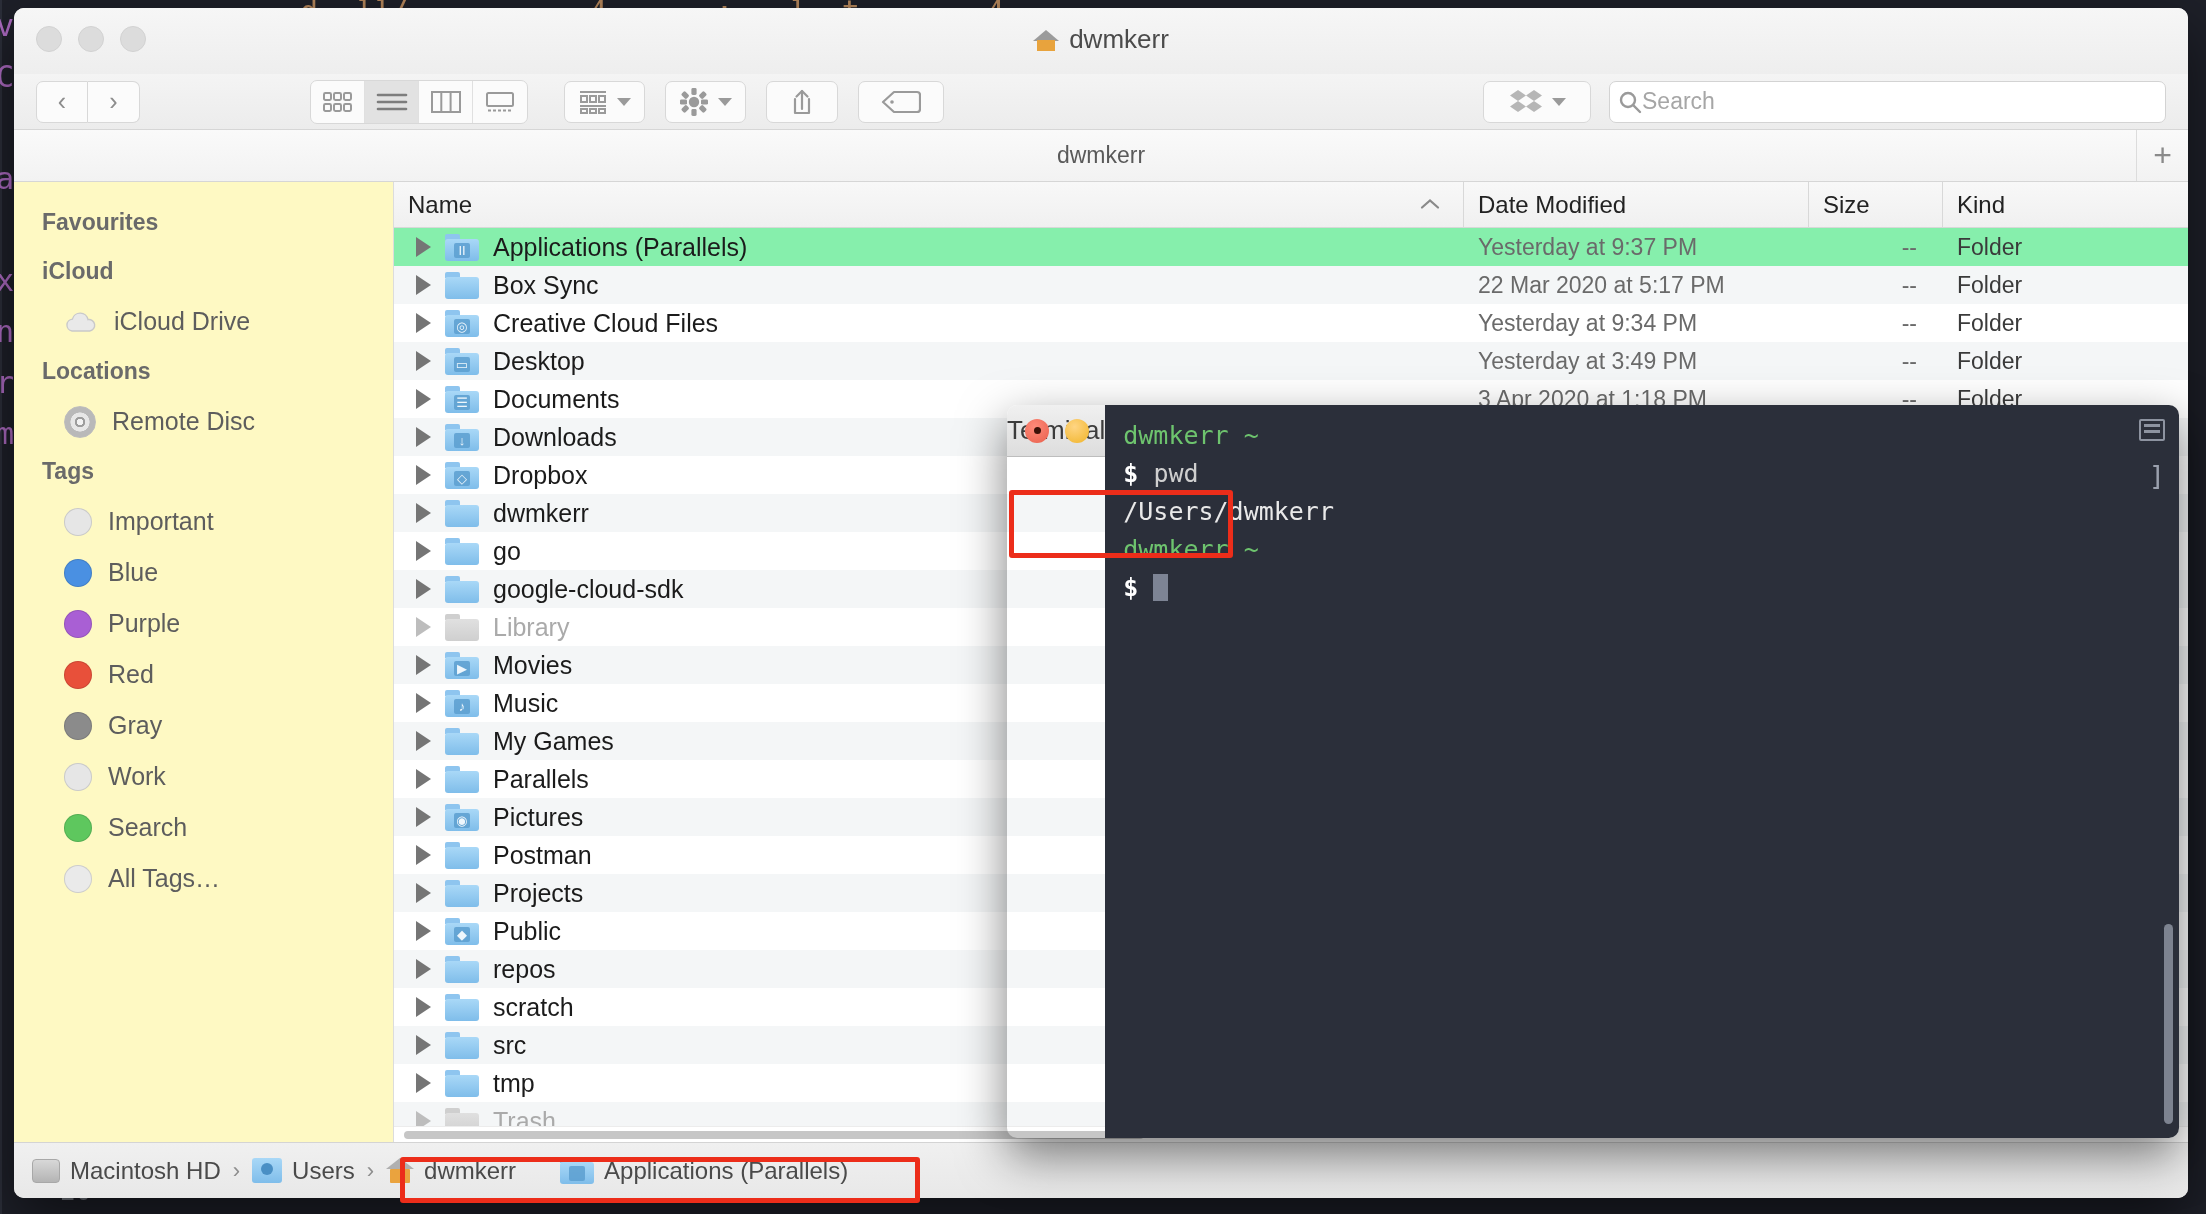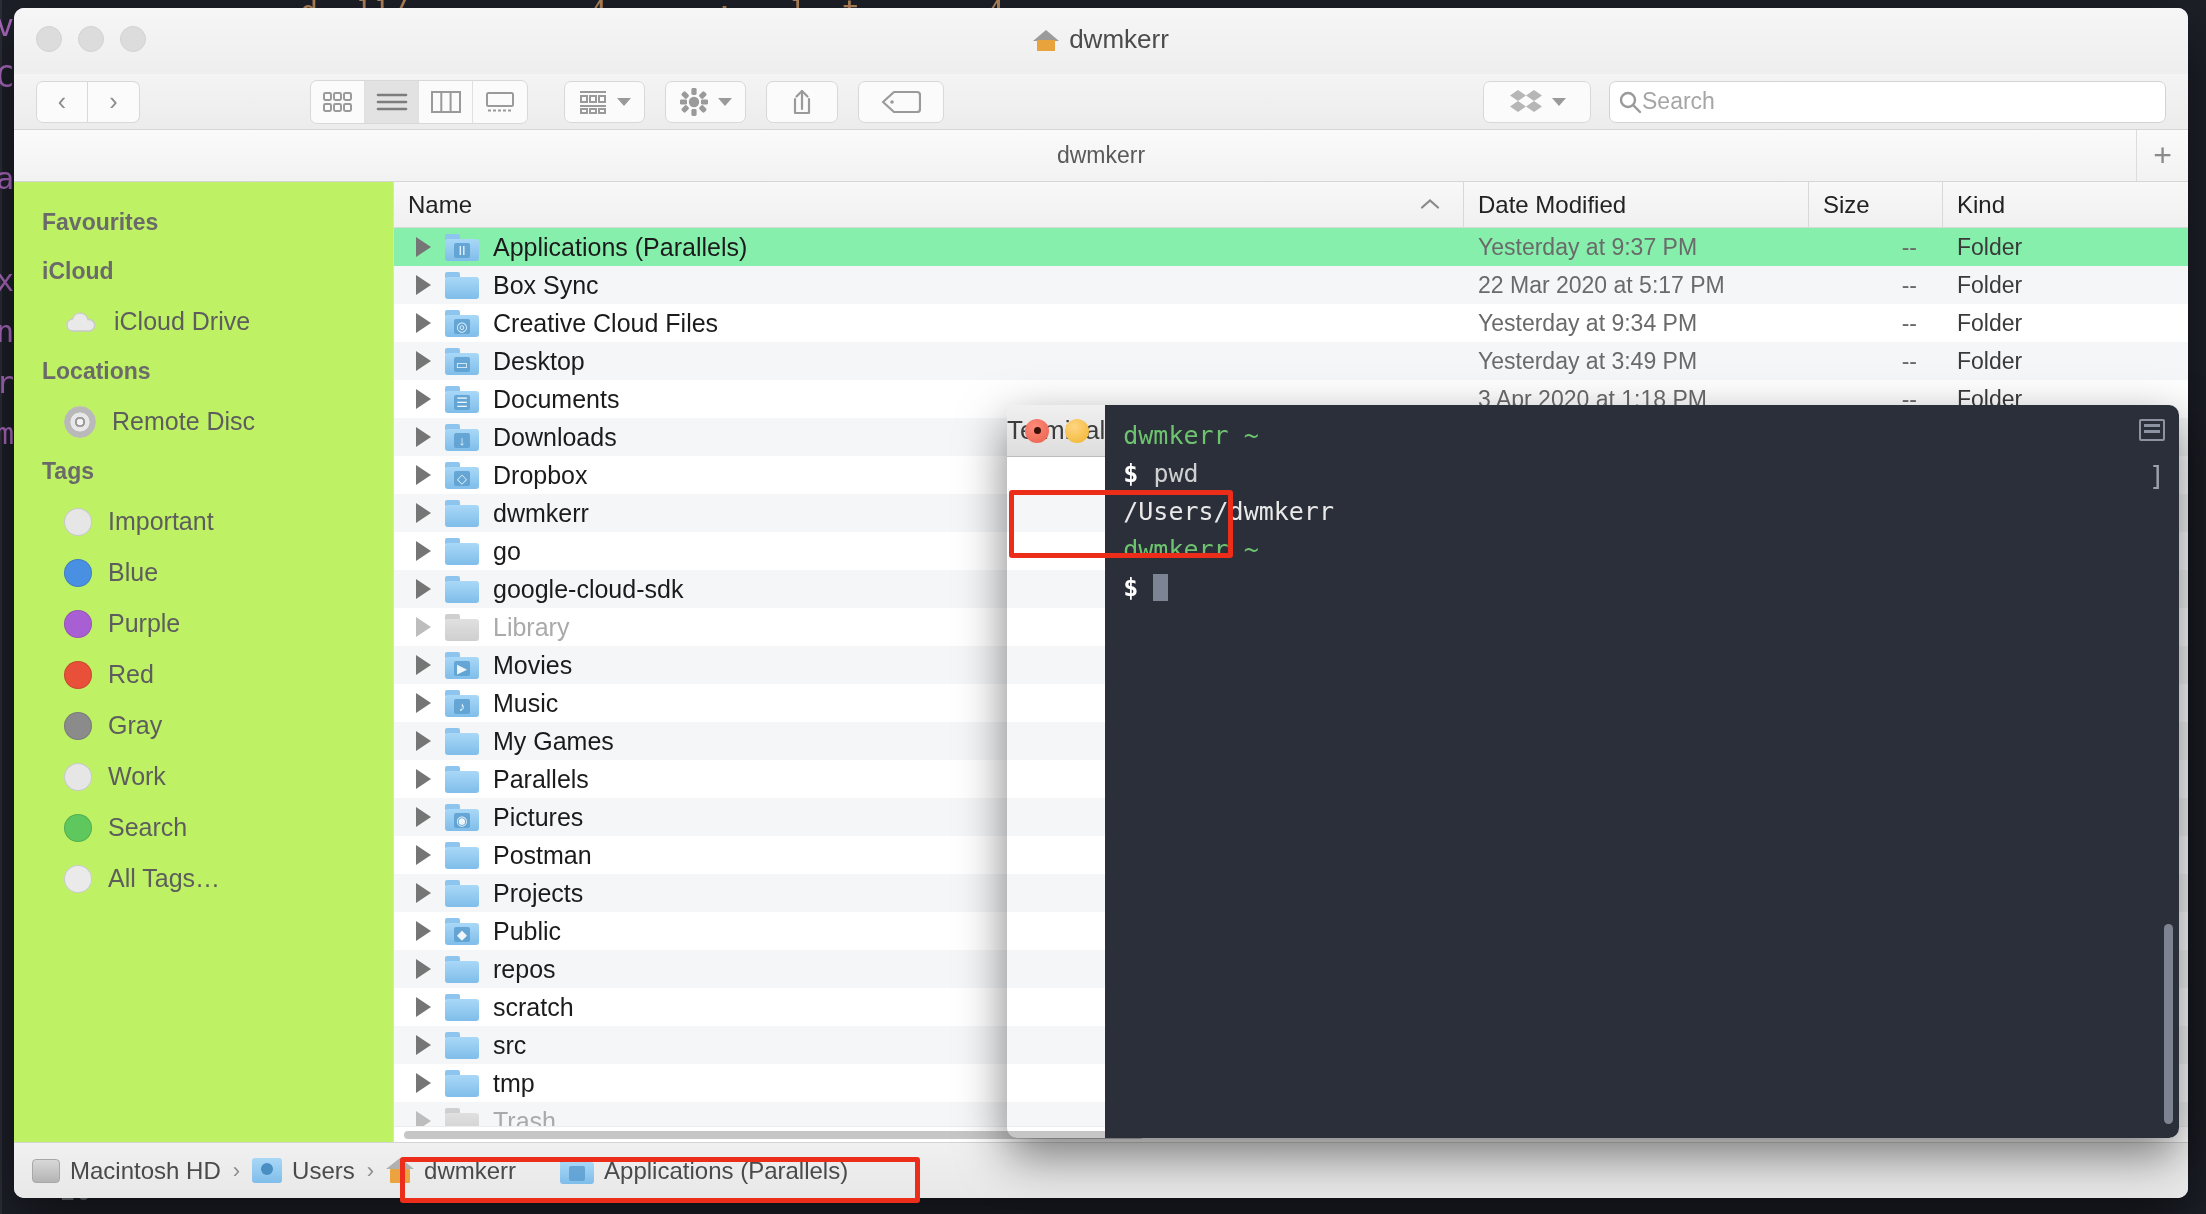--- a/index.html
+++ b/index.html
@@ -123,21 +123,21 @@
     display: flex; align-items: center; justify-content: center;
     font-size: 32px; color: #8a8a8a; font-weight: 300;
   }
 
   
   .body { flex: 1; display: flex; min-height: 0; }
 
   
   .sidebar {
     width: 380px; flex: 0 0 380px;
-    background: #bef264;
+    background: #fef9c3;
     border-right: 1px solid #dcdcdc;
     padding-top: 16px;
     overflow: hidden;
   }
   .sb-header {
     font-size: 23px; font-weight: bold; color: #6a6a6a;
     padding: 11px 0 11px 28px;
   }
   .sb-item {
     display: flex; align-items: center; gap: 16px;

